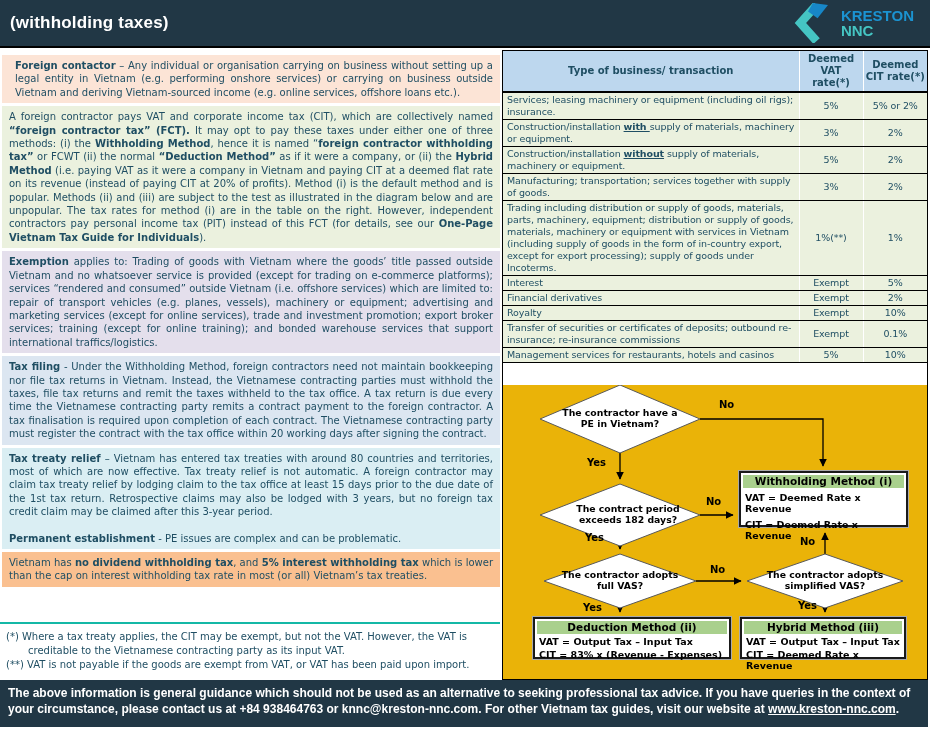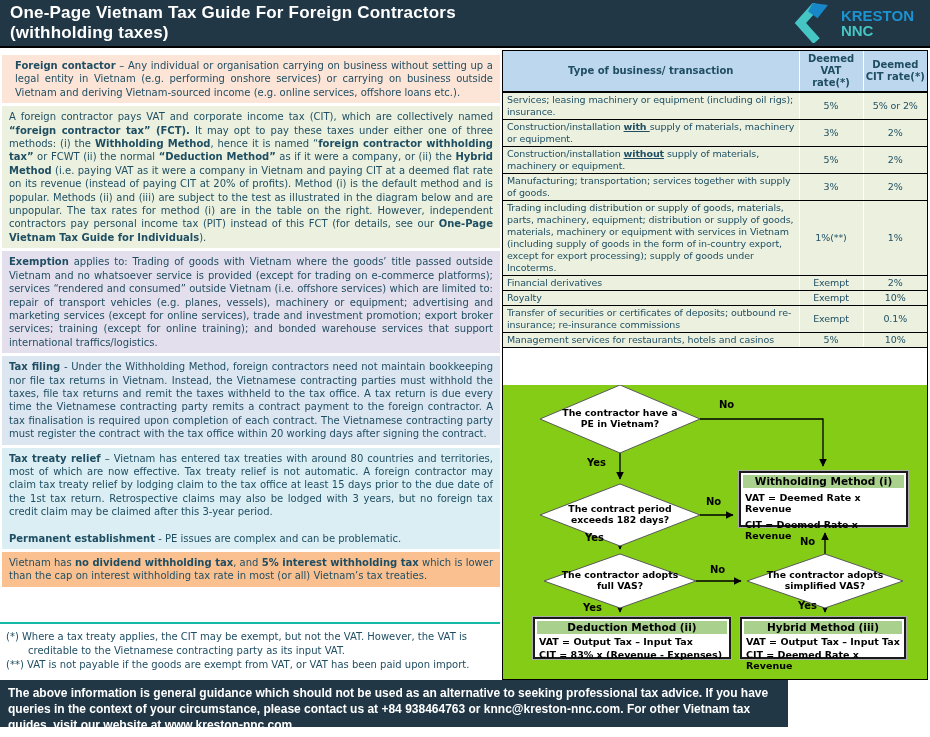--- a/index.html
+++ b/index.html
@@ -60,61 +60,60 @@
   }
   table.rates th + th, table.rates td + td { border-left:1px solid #fff; }
   table.rates td {
     background:#EBF1DE; color:#1F4E63; font-size:9.5px; line-height:12px;
     padding:1px 4px; border-bottom:1px solid #000; vertical-align:middle;
     letter-spacing:-0.1px;
   }
   table.rates td.rate { text-align:center; padding:1px 1px; }
   table.rates td b { text-decoration-thickness:1px; }
   
-  .diagram { position:absolute; left:0; right:0; bottom:0; height:294px; background:#84cc16; }
+  .diagram { position:absolute; left:0; right:0; bottom:0; height:294px; background:#eab308; }
   .diagram svg { position:absolute; left:0; top:0; }
   .dlabel {
     position:absolute; display:flex; align-items:center; justify-content:center;
     text-align:center; font-size:9.3px; font-weight:bold; color:#000; line-height:1.18;
   }
   .yn { position:absolute; font-size:10px; font-weight:bold; color:#000; }
   .mbox {
     position:absolute; background:#fff; border:2px solid #1a1a1a;
     box-shadow:0 0 0 1px #aaa;
   }
   .mtitle {
     margin:2px 2px 1px 2px; background:#A9D08D; text-align:center;
     font-weight:bold; font-size:10.5px; line-height:13px; color:#000;
   }
   .mline { font-size:9.5px; font-weight:bold; color:#000; padding:1px 4px; }
   .mb1 { left:236px; top:86px;  width:169px; height:56px; }
   .mb1 .mline { padding:2.5px 4px; }
   .mb2 { left:30px;  top:232px; width:198px; height:42px; }
   .mb3 { left:237px; top:232px; width:166px; height:42px; }
   .d1 { left:52px;  top:8px;   width:130px; height:52px; }
-  .d2 { left:52px;  top:103px; width:130px; height:54px; }
+  .d2 { left:60px;  top:103px; width:130px; height:54px; }
   .d3 { left:52px;  top:172px; width:130px; height:48px; }
   .d4 { left:252px; top:172px; width:140px; height:48px; }
   
   .ftr {
-    position:absolute; left:0; top:680px; width:788px; height:47px;
+    position:absolute; left:0; top:680px; width:928px; height:47px;
     background:#213745; color:#fff; padding:5px 8px;
     font-family:"Liberation Sans", sans-serif; font-weight:bold;
     font-size:12px; line-height:16px;
   }
   .u { text-decoration:underline; }
 </style>
 </head>
 <body>
 
 <div class="page">
 
   <div class="hdr">
     <div class="hdr-title">
-      <div>One-Page Vietnam Tax Guide For Foreign Contractors</div>
       <div>(withholding taxes)</div>
     </div>
     <div class="logo">
       <svg width="38" height="40" viewBox="0 0 40 42">
         <path d="M28,2 L11,21 L28,40" stroke="#45C5C3" stroke-width="9" fill="none"></path>
         <polygon points="24,0 40,2 29,16 19,9" fill="#1787C8"></polygon>
       </svg>
       <div class="logo-text">
         <div class="logo-kreston">KRESTON</div>
         <div class="logo-nnc">NNC</div>
@@ -181,20 +180,25 @@
           </tr>
         <tr>
             <td><span>Manufacturing; transportation; services together with supply of goods.</span></td>
             <td class="rate">3%</td>
             <td class="rate">2%</td>
           </tr>
         <tr>
             <td><span>Trading including distribution or supply of goods, materials, parts, machinery, equipment; distribution or supply of goods, materials, machinery or equipment with services in Vietnam (including supply of goods in the form of in-country export, except for export processing); supply of goods under Incoterms.</span></td>
             <td class="rate">1%(**)</td>
             <td class="rate">1%</td>
+          </tr>
+        <tr>
+            <td><span>Interest</span></td>
+            <td class="rate">Exempt</td>
+            <td class="rate">5%</td>
           </tr>
         <tr>
             <td><span>Financial derivatives</span></td>
             <td class="rate">Exempt</td>
             <td class="rate">2%</td>
           </tr>
         <tr>
             <td><span>Royalty</span></td>
             <td class="rate">Exempt</td>
             <td class="rate">10%</td>

